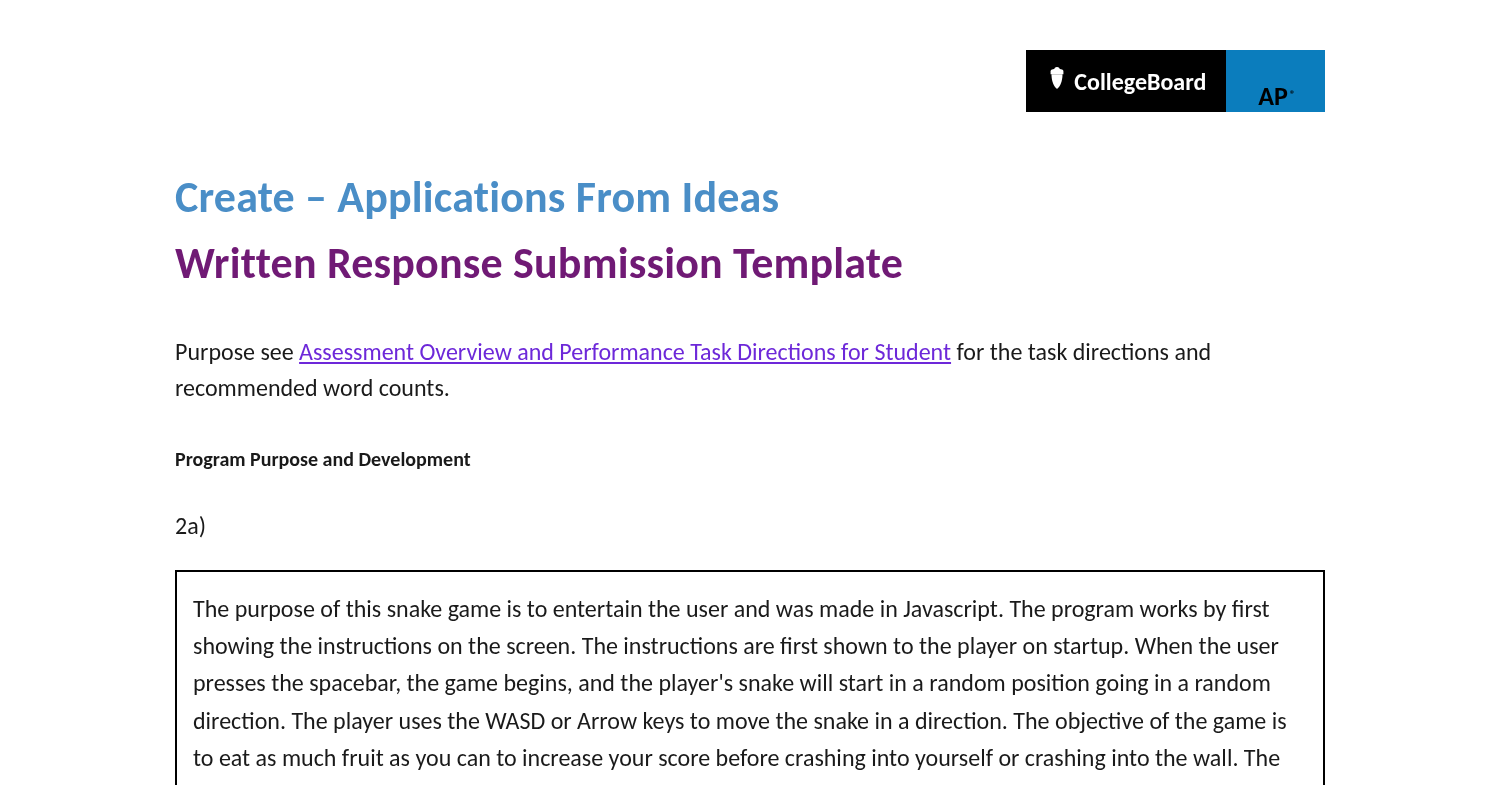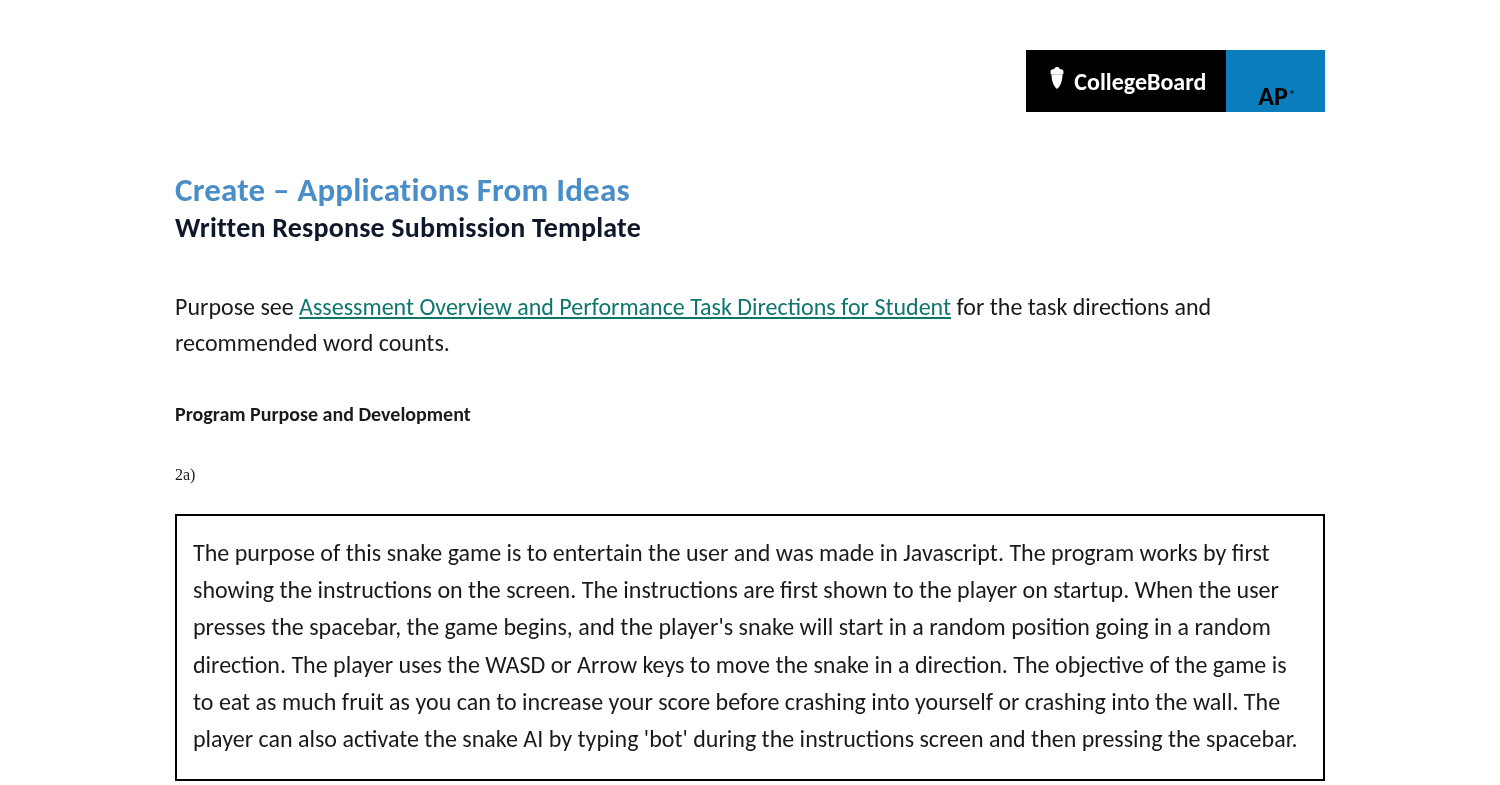--- a/index.html
+++ b/index.html
@@ -45,53 +45,52 @@
       position: relative;
     }
     .badge-ap-mark {
       font-size: 10px;
       position: relative;
       top: -12px;
       left: 2px;
     }
     .title-1 {
       color: #4a8ec7;
-      font-size: 33px;
+      font-size: 44px;
       font-weight: 700;
-      margin-bottom: 0;
+      margin-bottom: 12px;
       letter-spacing: 0.2px;
     }
     .title-2 {
-      color: #0f172a;
-      font-size: 28px;
+      color: #701a75;
+      font-size: 44px;
       font-weight: 700;
       margin-bottom: 44px;
       letter-spacing: 0.2px;
     }
     .intro {
       color: #1a1a1a;
       font-size: 24px;
       line-height: 1.48;
       margin-bottom: 42px;
     }
     .intro a {
-      color: #0f766e;
+      color: #6d28d9;
       text-decoration: underline;
     }
     .section-heading {
       color: #1a1a1a;
       font-size: 20px;
       font-weight: 700;
       margin-bottom: 40px;
     }
     .q-label {
       color: #1a1a1a;
-      font-size: 16px;
+      font-size: 24px;
       margin-bottom: 30px;
-      font-family: Liberation Serif, serif;
     }
     .response-box {
       border: 2px solid #000000;
       padding: 18px 16px 22px 16px;
       color: #1a1a1a;
       font-size: 24px;
       line-height: 1.55;
     }
   </style>
 </head>

